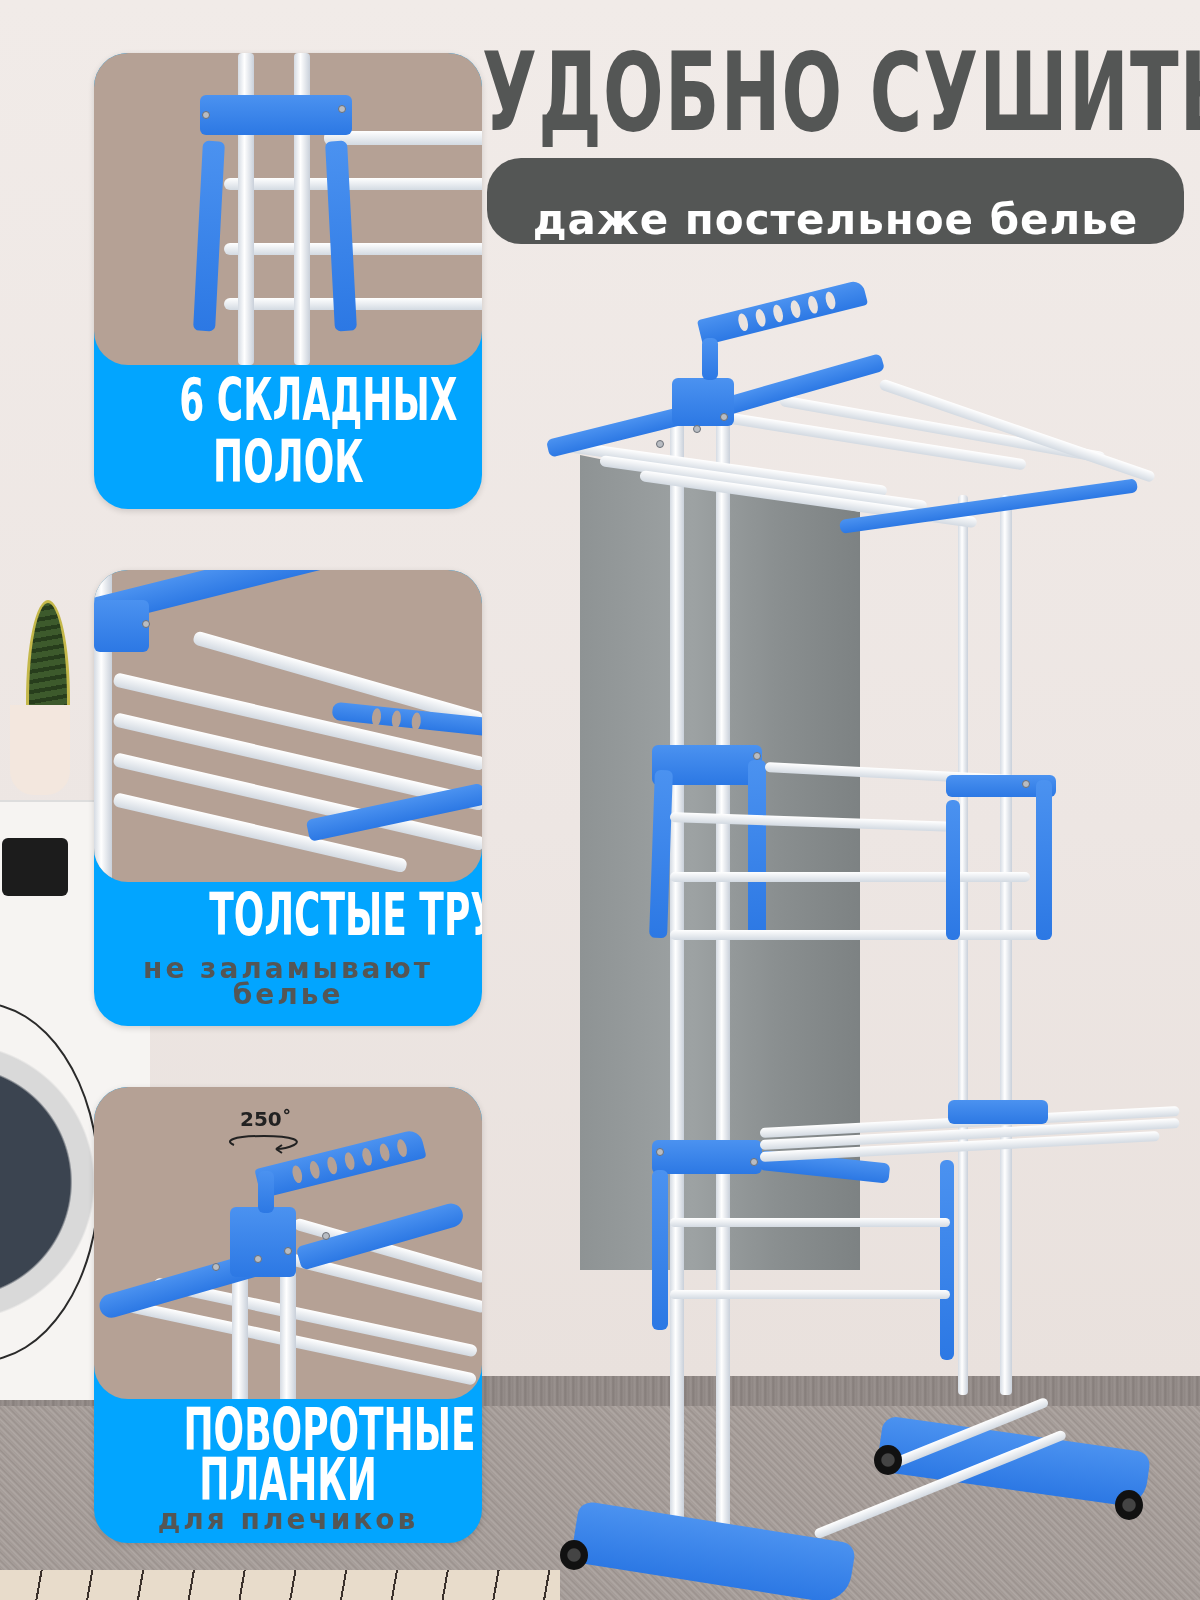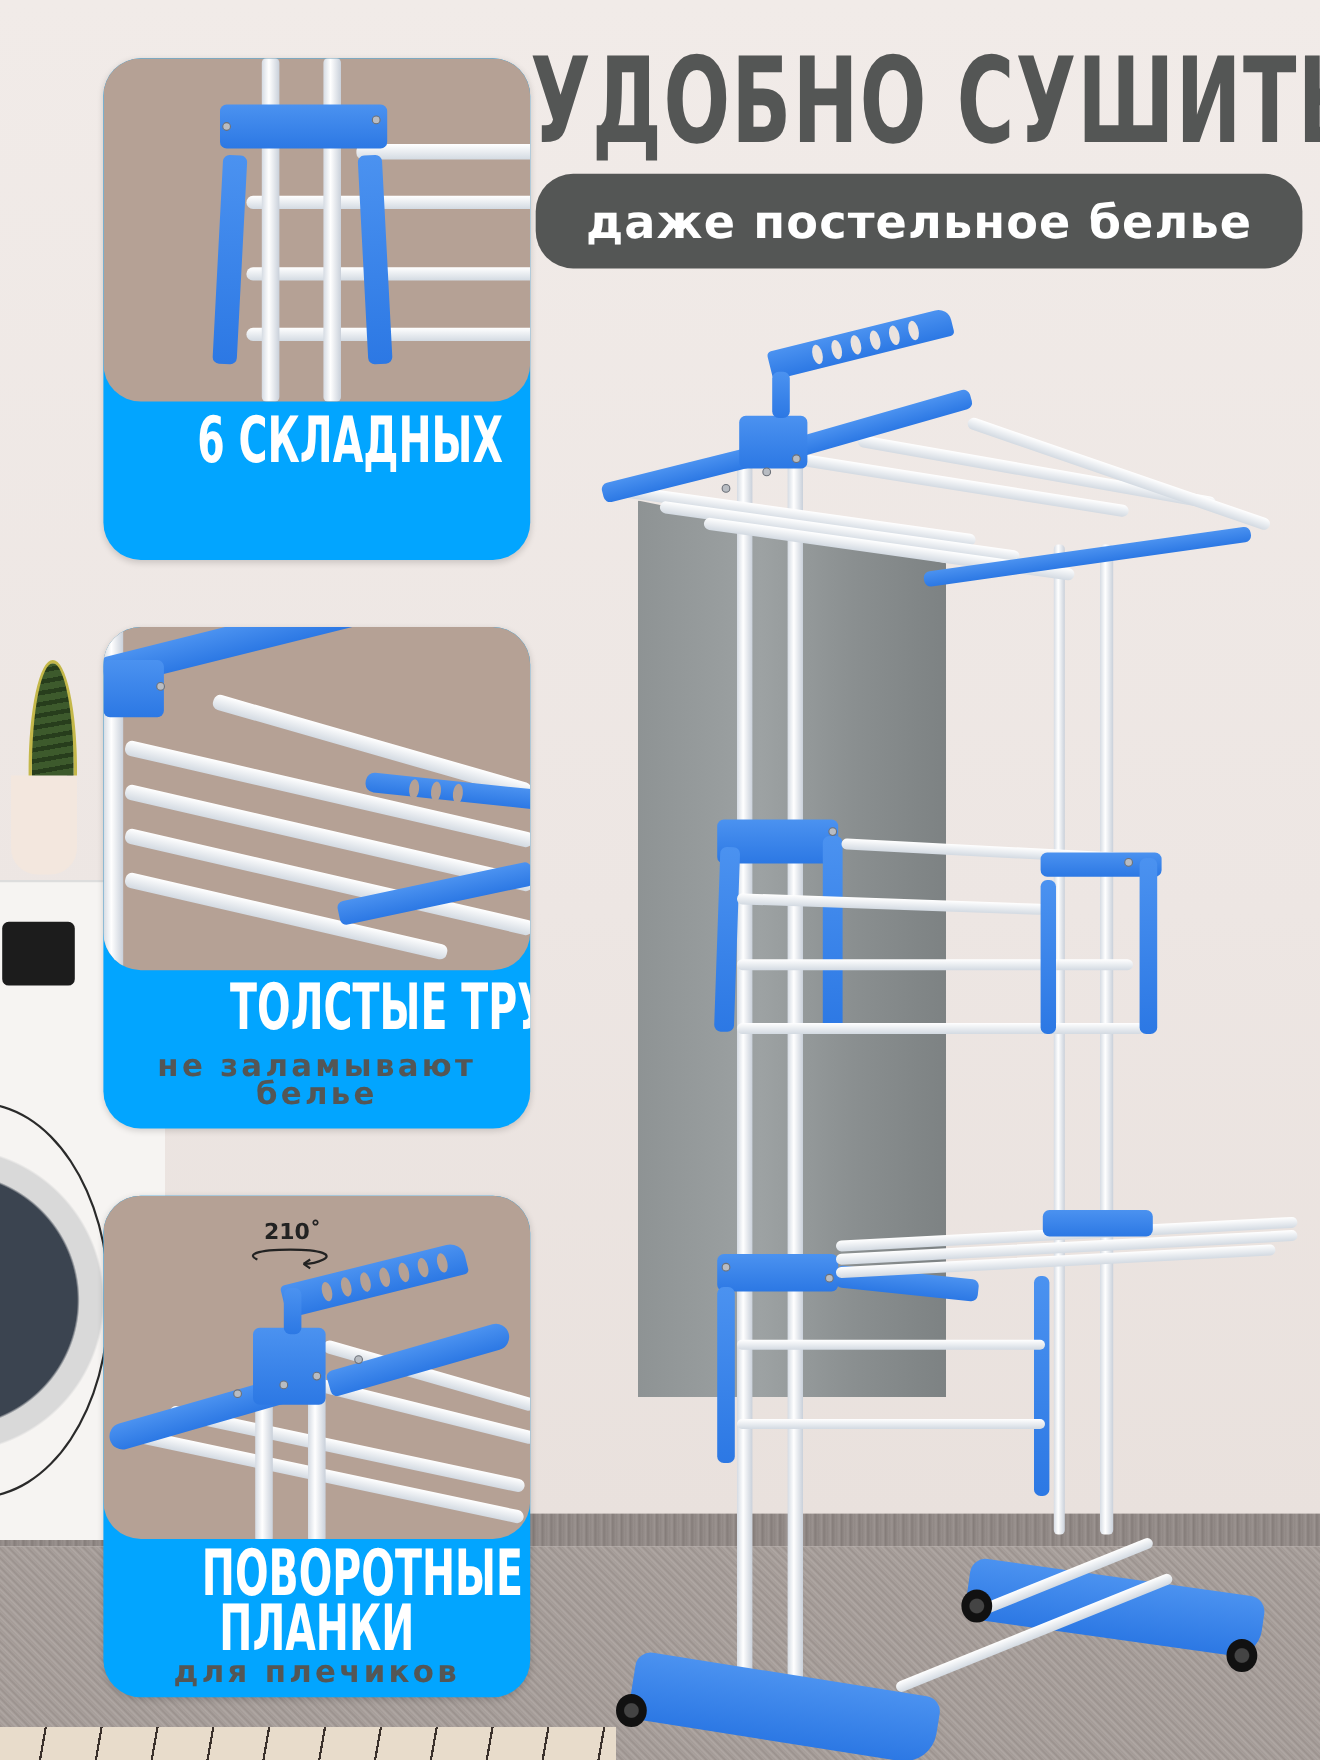--- a/index.html
+++ b/index.html
@@ -58,21 +58,21 @@
     position: absolute; left: 482px; top: 30px; width: 700px; height: 125px;
     font-family: "DejaVu Sans", sans-serif;
     font-weight: bold; font-size: 108px; line-height: 125px;
     color: #545655; letter-spacing: 2px;
     transform: scaleX(0.66); transform-origin: left center;
     white-space: nowrap;
   }
   .subtitle-pill {
     position: absolute; left: 487px; top: 158px; width: 697px; height: 86px;
     background: #545655; border-radius: 34px;
-    display: flex; align-items: center; justify-content: center;
+    display: flex; align-items: flex-end; justify-content: center;
   }
   .subtitle-pill span {
     font-family: "DejaVu Sans", sans-serif; font-weight: bold;
     font-size: 42px; color: #ffffff; letter-spacing: 1px;
   }
   
   .card {
     position: absolute; left: 70px; width: 388px;
     border-radius: 34px; overflow: hidden;
     background: #02a5ff;
@@ -214,20 +214,23 @@
     <div class="pole" style="left:144px;top:0;width:16px;height:312px;"></div>
     <div class="pole" style="left:200px;top:0;width:16px;height:312px;"></div>
     <div class="blue" style="left:106px;top:42px;width:152px;height:40px;"></div>
     <div class="blue" style="left:104px;top:88px;width:22px;height:190px;transform:rotate(3deg);"></div>
     <div class="blue" style="left:236px;top:88px;width:22px;height:190px;transform:rotate(-3deg);"></div>
     <div class="screw" style="left:108px;top:58px;"></div>
     <div class="screw" style="left:244px;top:52px;"></div>
   </div>
   <div class="card-label" style="top:318px;font-size:58px;line-height:58px;">
     <span class="cond">6 СКЛАДНЫХ</span>
+  </div>
+  <div class="card-label" style="top:380px;font-size:58px;line-height:58px;">
+    <span class="cond">ПОЛОК</span>
   </div>
 </div>
 
 <div class="card" style="top:570px;height:456px;">
   <div class="card-photo" style="height:312px;">
     <div class="pole" style="left:0;top:0;width:18px;height:312px;"></div>
     <div class="bar" style="left:20px;top:102px;width:380px;height:14px;transform:rotate(13deg);"></div>
     <div class="bar" style="left:20px;top:142px;width:380px;height:14px;transform:rotate(13deg);"></div>
     <div class="bar" style="left:20px;top:182px;width:380px;height:14px;transform:rotate(13deg);"></div>
     <div class="bar" style="left:20px;top:222px;width:300px;height:14px;transform:rotate(13deg);"></div>
@@ -267,21 +270,21 @@
     <div class="blue" style="left:164px;top:82px;width:170px;height:30px;transform:rotate(-14deg);transform-origin:left;border-radius:4px 14px 4px 4px;">
       <div class="hanger-hole" style="left:36px;top:6px;background:#b5a195;"></div>
       <div class="hanger-hole" style="left:54px;top:6px;background:#b5a195;"></div>
       <div class="hanger-hole" style="left:72px;top:6px;background:#b5a195;"></div>
       <div class="hanger-hole" style="left:90px;top:6px;background:#b5a195;"></div>
       <div class="hanger-hole" style="left:108px;top:6px;background:#b5a195;"></div>
       <div class="hanger-hole" style="left:126px;top:6px;background:#b5a195;"></div>
       <div class="hanger-hole" style="left:144px;top:6px;background:#b5a195;"></div>
     </div>
     <div class="blue" style="left:164px;top:84px;width:16px;height:42px;"></div>
-    <div class="degree-label" style="left:146px;top:20px;">210˚</div>
+    <div class="degree-label" style="left:146px;top:20px;">250˚</div>
     <svg style="position:absolute;left:130px;top:46px;" width="80" height="22" viewBox="0 0 80 22">
       <path d="M10 12 C 0 8, 8 3, 40 3 C 70 3, 78 8, 70 12 C 64 15, 56 16, 52 16" stroke="#222" stroke-width="2" fill="none"></path>
       <path d="M52 16 L 58 12 M52 16 L 58 20" stroke="#222" stroke-width="2" fill="none"></path>
     </svg>
   </div>
   <div class="card-label" style="top:316px;font-size:58px;line-height:54px;">
     <span class="cond">ПОВОРОТНЫЕ</span>
   </div>
   <div class="card-label" style="top:366px;font-size:58px;line-height:54px;">
     <span class="cond">ПЛАНКИ</span>

